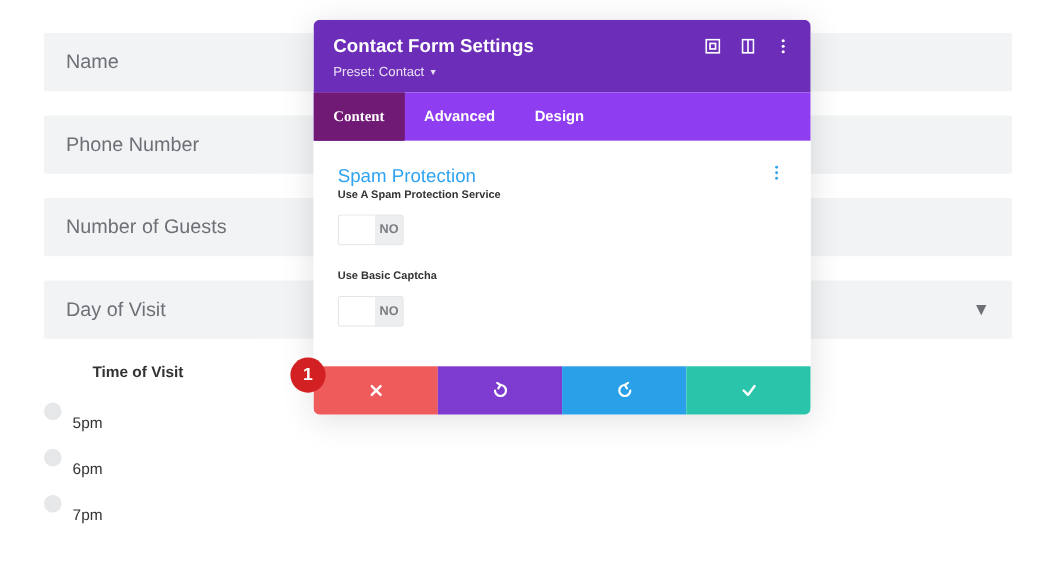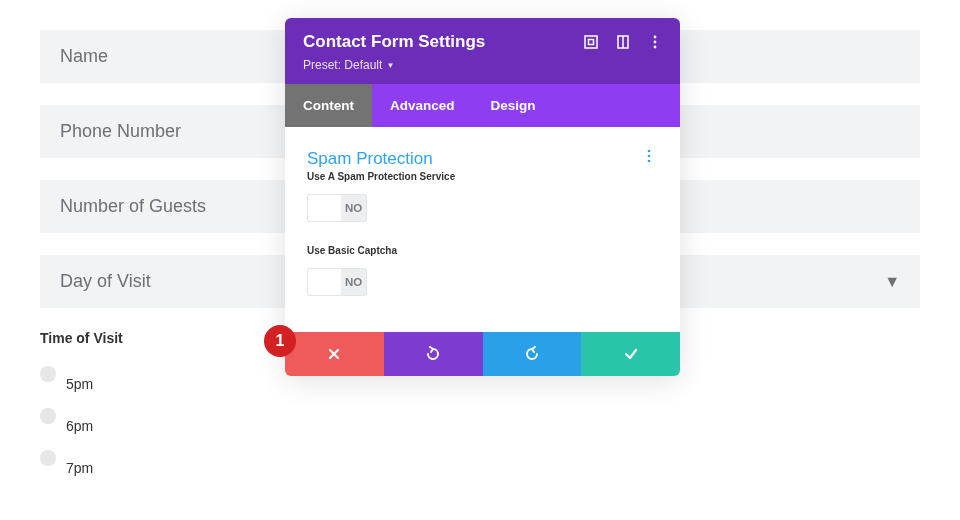--- a/index.html
+++ b/index.html
@@ -2,37 +2,37 @@
 <html><head>
 <meta charset="utf-8">
 <style>
   * { box-sizing: border-box; margin: 0; padding: 0; font-family: -apple-system, BlinkMacSystemFont, "Segoe UI", Helvetica, Arial, sans-serif; }
   body { width: 960px; height: 520px; position: relative; background: #fff; overflow: hidden; }
 
   .page { padding: 30px 40px; }
   .form-field { background: #f1f3f4; padding: 16px 20px; margin-bottom: 22px; border-radius: 2px; position: relative; display: flex; align-items: center; }
   .form-field .placeholder { color: #6d7177; font-size: 18px; text-align: right; }
   .form-field .chevron { margin-left: auto; color: #6d7177; }
-  .time-label { font-size: 14px; font-weight: 600; color: #333; margin-top: 8px; margin-bottom: 10px; }
+  .time-label { font-size: 14px; font-weight: 600; color: #333; margin-top: 8px; margin-bottom: 10px; margin-left: 44px; }
   .radio-row { display: flex; align-items: center; gap: 10px; margin-bottom: 6px; }
   .radio-dot { width: 16px; height: 16px; border-radius: 50%; background: #e5e7e9; }
   .radio-row span { font-size: 14px; color: #333; margin-top: 20px; }
 
-  .modal { position: absolute; top: 18px; left: 285px; width: 395px; background: #fff; border-radius: 6px; box-shadow: 0 4px 30px rgba(0,0,0,0.12); overflow: hidden; }
+  .modal { position: absolute; top: 18px; left: 285px; width: 452px; background: #fff; border-radius: 6px; box-shadow: 0 4px 30px rgba(0,0,0,0.12); overflow: hidden; }
   .modal-header { background: #6c2eb9; color: #fff; padding: 14px 18px 12px 18px; }
   .modal-title-row { display: flex; align-items: center; }
   .modal-title { font-size: 17px; font-weight: 700; flex: 1; }
   .modal-header-icons { display: flex; gap: 18px; align-items: center; }
   .modal-header-icons .ico { width: 14px; height: 14px; display:flex; align-items:center; justify-content:center; }
   .preset-row { margin-top: 6px; font-size: 12px; color: rgba(255,255,255,0.85); display:flex; align-items:center; gap:4px; }
   .preset-row .tri { font-size: 8px; }
 
   .tabs { display: flex; background: #8e3df0; }
   .tab { flex: 0 0 auto; padding: 14px 18px; color: #fff; font-size: 13.5px; font-weight: 700; cursor: pointer; }
-  .tab.active { background: #737373; }
+  .tab.active { background: #701a75; font-family: Liberation Serif, serif; }
 
   .modal-body { background: #fff; padding: 22px 22px 30px 22px; }
   .section-head { display: flex; align-items: flex-start; margin-bottom: 1px; }
   .group-title { color: #2ea3f2; font-size: 17px; font-weight: 500; flex: 1; }
   .kebab { color: #2ea3f2; font-size: 16px; letter-spacing: 1px; writing-mode: vertical-rl; transform: rotate(0); }
 
   .option-label { font-size: 10px; font-weight: 600; color: #333; margin-bottom: 10px; max-width: 180px; line-height: 1.4; }
   .toggle { display: inline-flex; align-items: stretch; border-radius: 3px; overflow: hidden; height: 28px; margin-bottom: 22px; background:#eceef0; }
   .toggle-knob { width: 34px; background: #fff; border:1px solid #e3e6e8; border-right:0; border-radius:3px 0 0 3px; }
   .toggle-label { background: #eceef0; color: #7a7e83; font-size: 11.5px; font-weight: 700; display:flex; align-items:center; padding: 0 4px; border:1px solid #e3e6e8; border-left:0; border-radius:0 3px 3px 0; }
@@ -103,21 +103,21 @@
         <div class="ico">
           <svg width="4" height="14" viewBox="0 0 4 14">
               <circle cx="2" cy="2" r="1.4" fill="#fff"></circle>
               <circle cx="2" cy="7" r="1.4" fill="#fff"></circle>
               <circle cx="2" cy="12" r="1.4" fill="#fff"></circle>
             </svg>
         </div>
       </div>
     </div>
     <div class="preset-row">
-      <span>Preset: Default</span>
+      <span>Preset: Contact</span>
       <span class="tri">▼</span>
     </div>
   </div>
 
   <div class="tabs">
     <div class="tab active">Content</div>
     <div class="tab">Advanced</div>
     <div class="tab">Design</div>
   </div>
 

